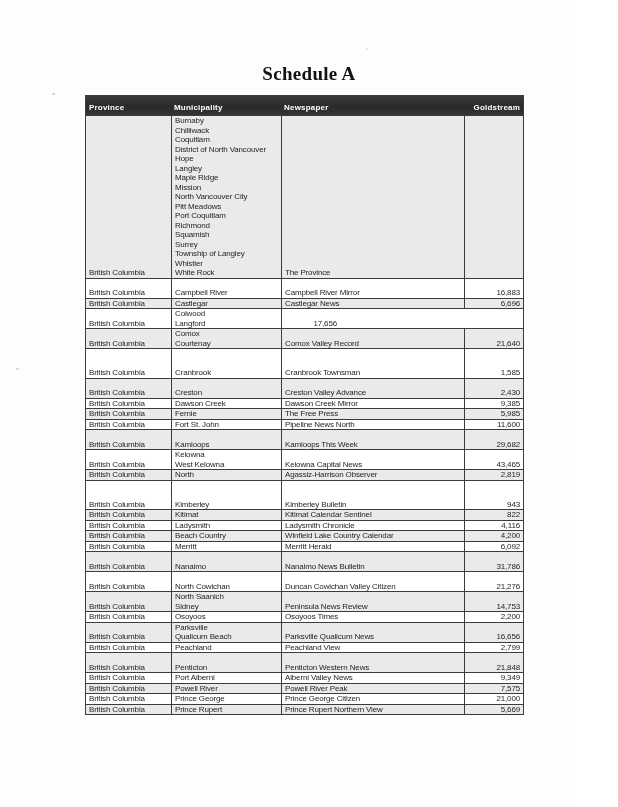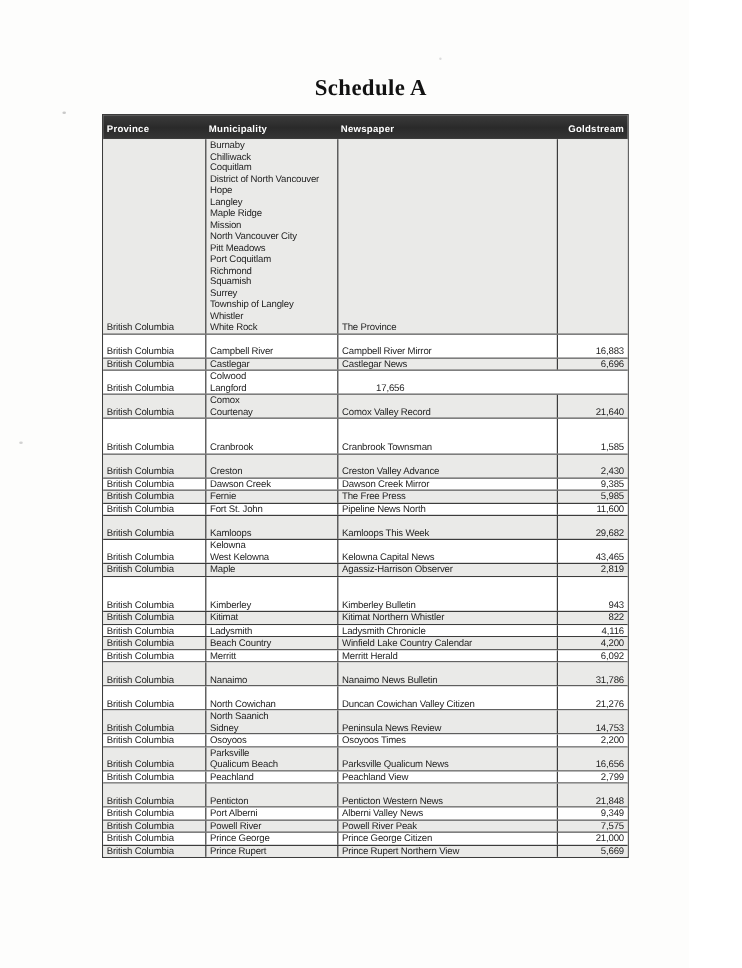--- a/index.html
+++ b/index.html
@@ -328,21 +328,21 @@
           <div class="cell col-circulation">
             <div class="line"></div>
             <div class="line">43,465</div>
           </div>
         </div>
         <div class="block shaded">
           <div class="cell col-province">
             <div class="line">British Columbia</div>
           </div>
           <div class="cell col-municipality">
-            <div class="line">Maple</div>
+            <div class="line">North</div>
           </div>
           <div class="cell col-newspaper">
             <div class="line">Agassiz-Harrison Observer</div>
           </div>
           <div class="cell col-circulation">
             <div class="line">2,819</div>
           </div>
         </div>
         <div class="block">
           <div class="cell col-province">
@@ -367,21 +367,21 @@
           </div>
         </div>
         <div class="block shaded">
           <div class="cell col-province">
             <div class="line">British Columbia</div>
           </div>
           <div class="cell col-municipality">
             <div class="line">Kitimat</div>
           </div>
           <div class="cell col-newspaper">
-            <div class="line">Kitimat Northern Whistler</div>
+            <div class="line">Kitimat Calendar Sentinel</div>
           </div>
           <div class="cell col-circulation">
             <div class="line">822</div>
           </div>
         </div>
         <div class="block">
           <div class="cell col-province">
             <div class="line">British Columbia</div>
           </div>
           <div class="cell col-municipality">

